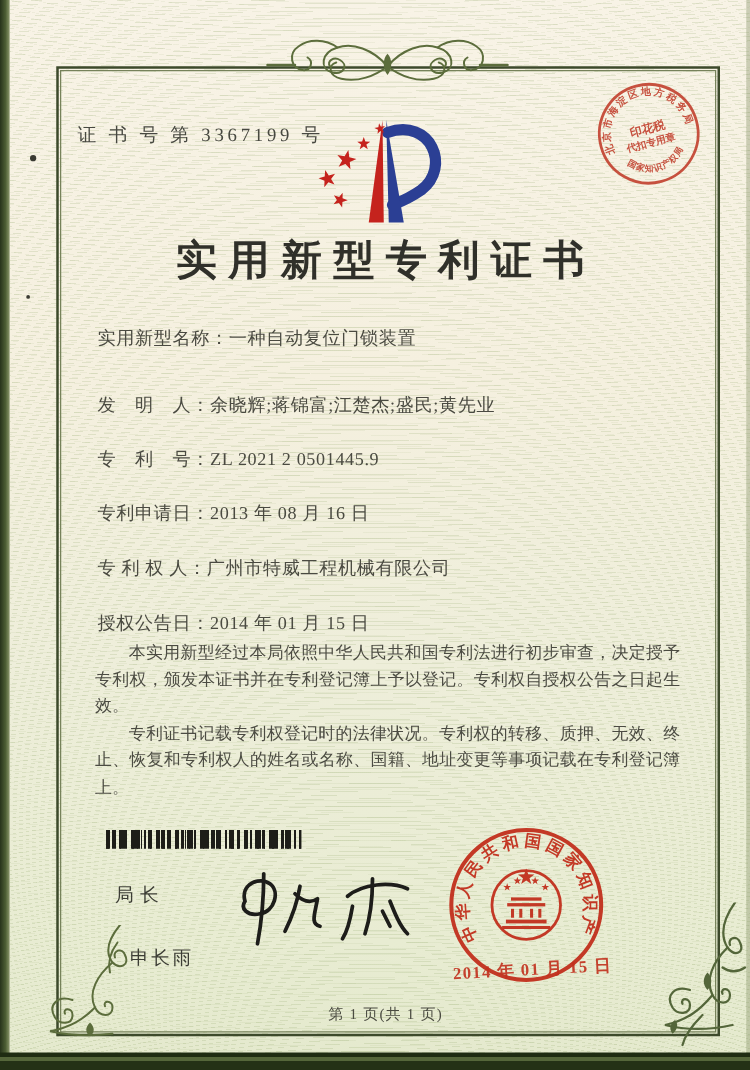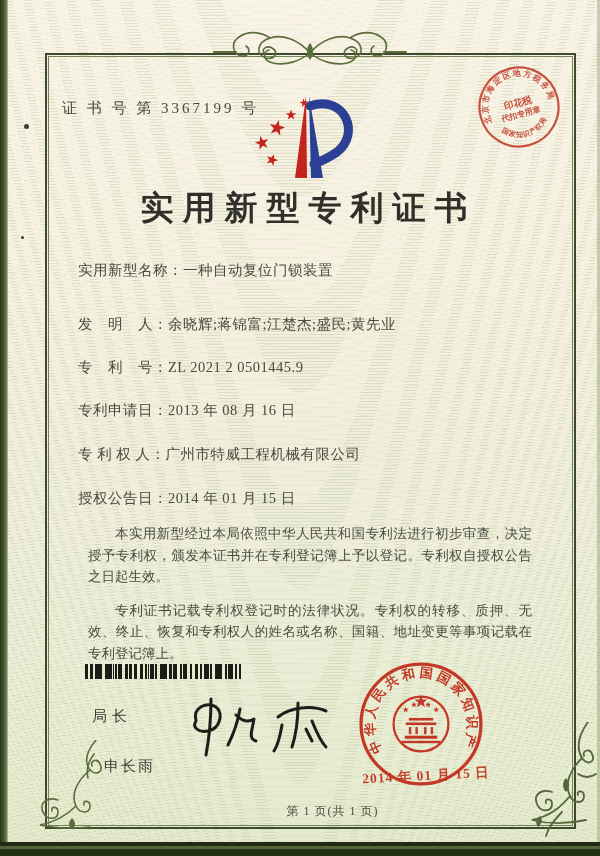--- a/index.html
+++ b/index.html
@@ -20,30 +20,30 @@
   .frame{position:absolute;left:45px;top:53px;width:527px;height:772px;
     border:2px solid #3d4a2b;}
   .frame::after{content:'';position:absolute;inset:1px;border:1px solid #76825a;}
   .abs{position:absolute;}
   .cert-no{left:62px;top:99px;font-size:15px;letter-spacing:3px;color:#474840;text-align:center;}
   .title{left:45px;top:186px;width:527px;text-align:center;font-size:33px;font-weight:bold;
          letter-spacing:9px;color:#30302a;}
   .row{left:78px;font-size:14.5px;letter-spacing:.5px;color:#4a4a41;white-space:nowrap;}
   .body-text{left:76px;top:511px;width:468px;font-size:13.5px;line-height:21.5px;
              text-align:justify;color:#4b4b42;}
-  .body-text p{margin:12px;text-indent:2em;}
+  .body-text p{margin:0;text-indent:2em;}
   .barcode{left:85px;top:664px;width:156px;height:15px;
     background-image:
       repeating-linear-gradient(90deg,#1d1d18 0 2px,transparent 2px 5px),
       repeating-linear-gradient(90deg,#1d1d18 0 1px,transparent 1px 7px),
       repeating-linear-gradient(90deg,#1d1d18 0 3px,transparent 3px 11px);}
   .sig-title{left:92px;top:707px;font-size:15px;letter-spacing:5px;color:#3c3d35;text-align:center;}
   .sig-name{left:104px;top:737px;font-size:15px;letter-spacing:2px;color:#3c3d35;margin-top:20px;}
   .footer{left:45px;top:803px;width:527px;text-align:center;font-size:12px;
-          letter-spacing:1px;color:#4a4b41;margin-left:24px;}
+          letter-spacing:1px;color:#4a4b41;}
   .tax-seal{left:476px;top:64px;width:86px;height:86px;transform:rotate(-15deg);opacity:.9;}
   .office-seal{left:358px;top:660px;width:127px;height:127px;opacity:.95;}
   .seal-date{left:356px;top:767px;width:140px;text-align:center;font-size:13.5px;font-weight:bold;
              color:#c2301d;letter-spacing:1px;transform:rotate(-3deg);opacity:.9;}
   .speck{position:absolute;border-radius:50%;background:#3a3a32;}
   svg{display:block;}
 </style>
 </head>
 <body>
 

